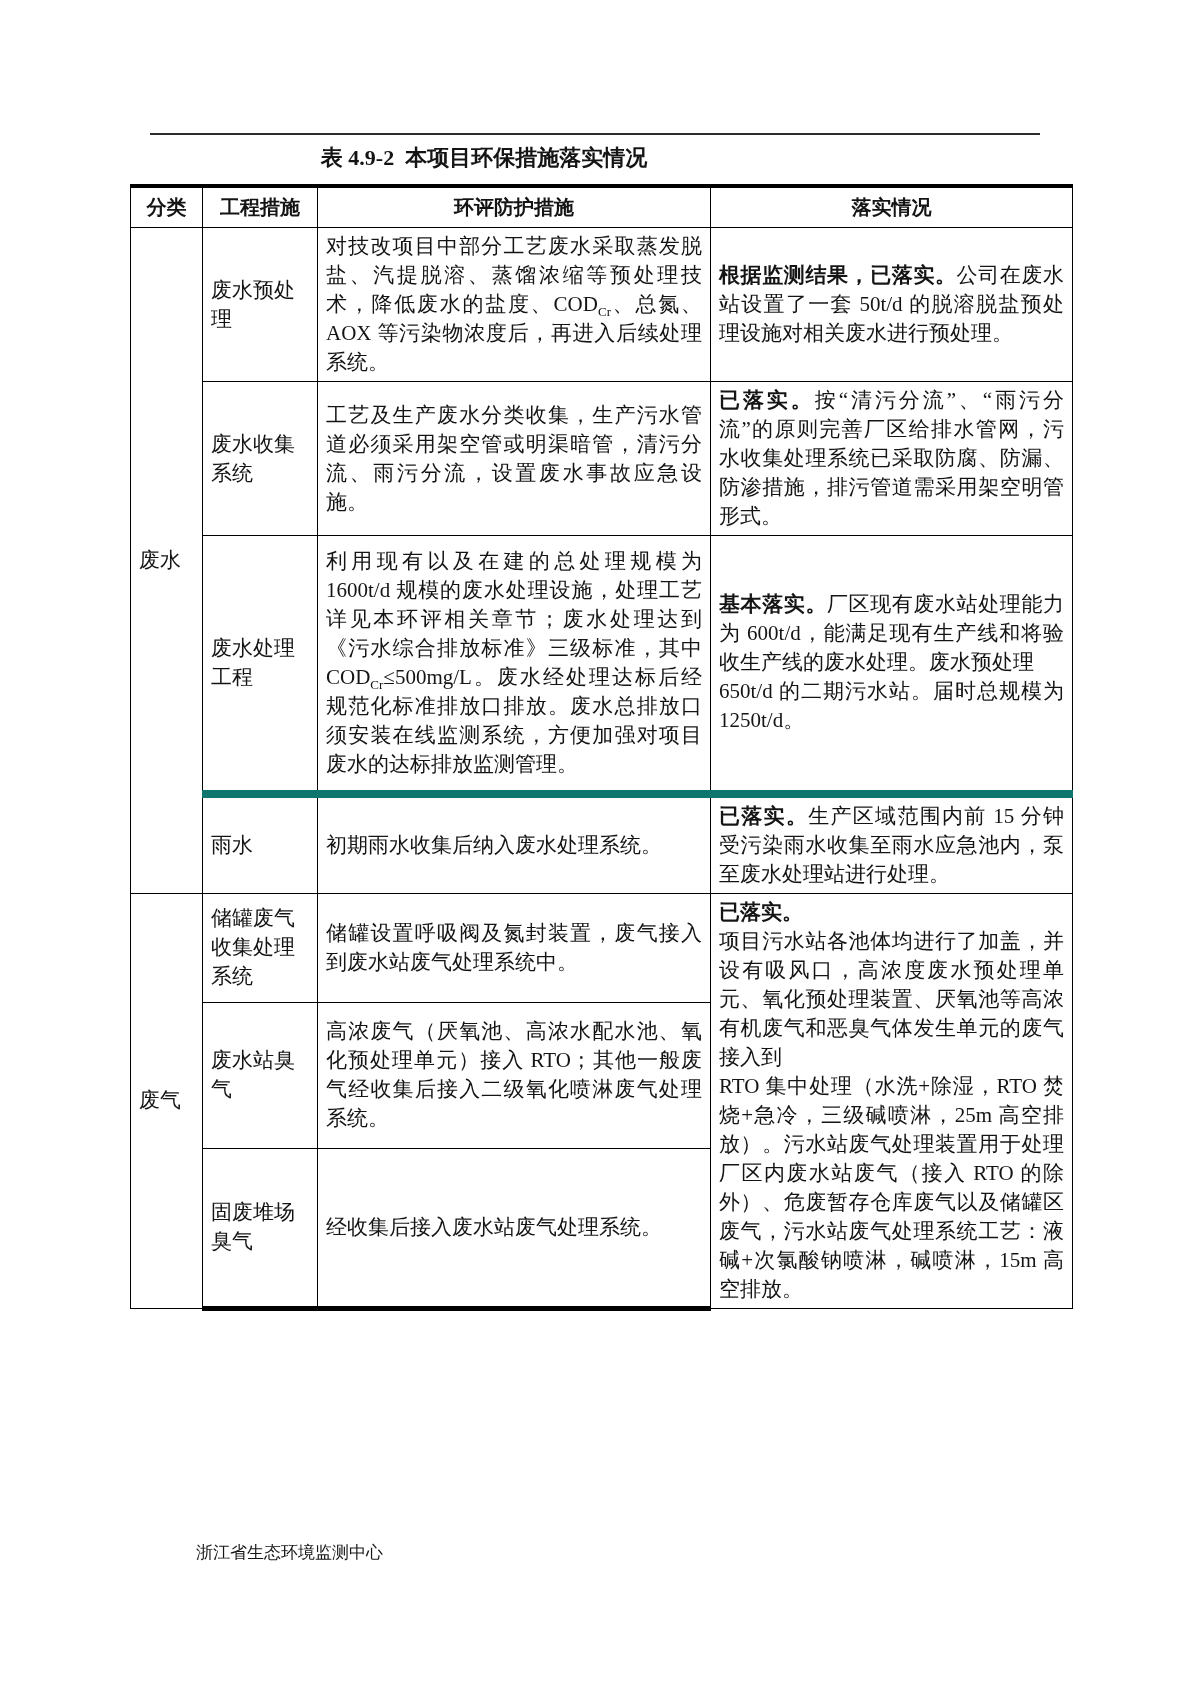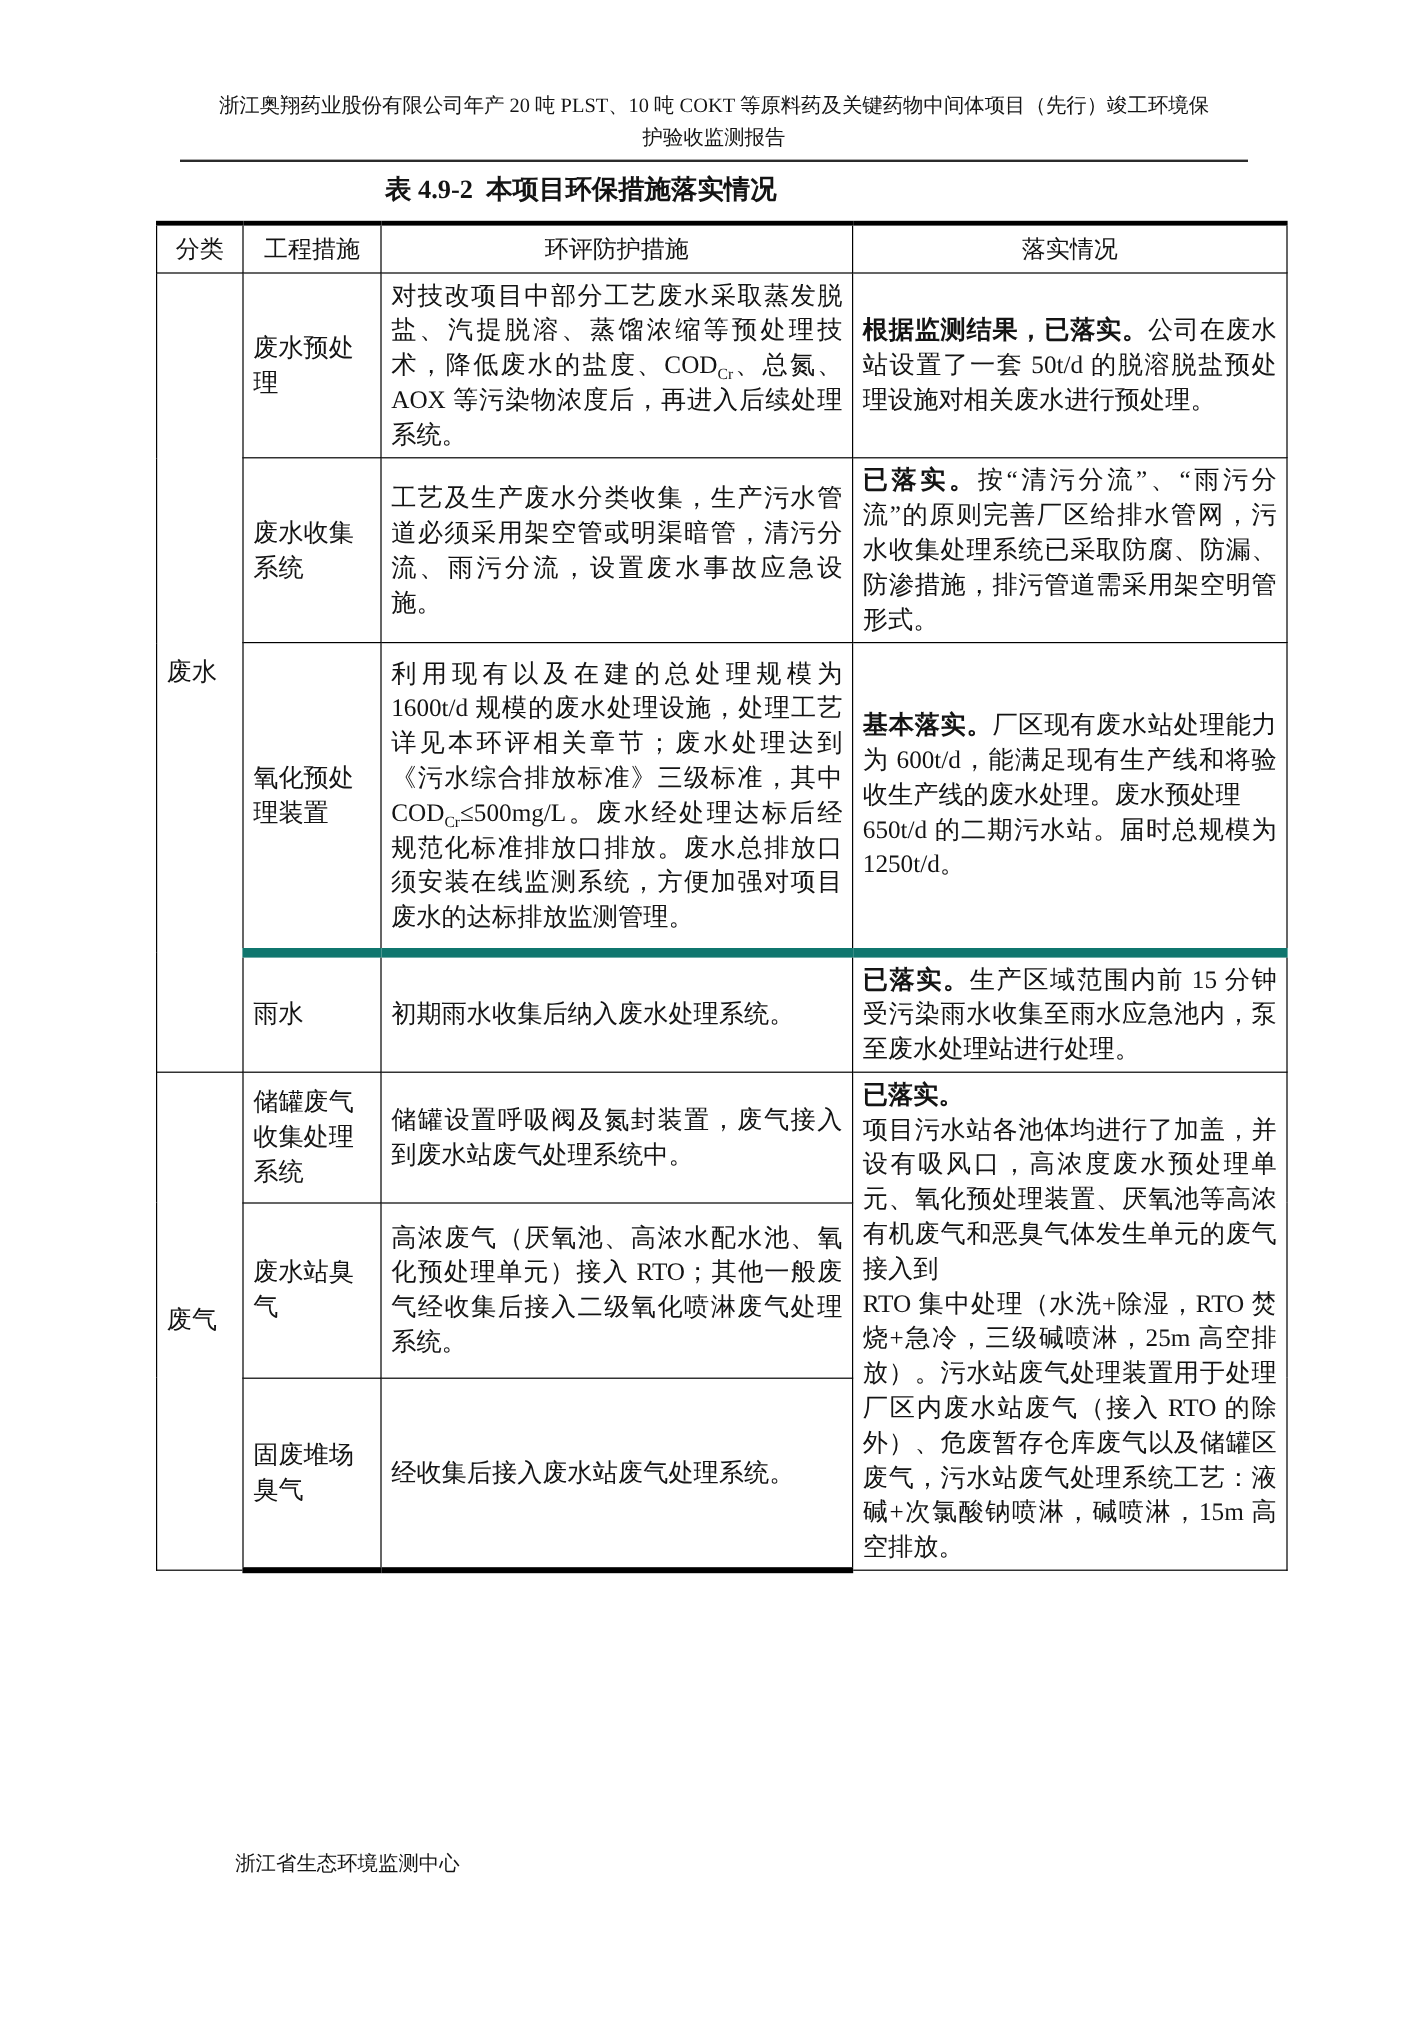--- a/index.html
+++ b/index.html
@@ -45,21 +45,21 @@
     width: 942px;
     border-collapse: collapse;
     table-layout: fixed;
     font-size: 21px;
   }
   table.measures th, table.measures td {
     border: 1px solid #000;
   }
   table.measures thead th {
     border-top: 4px solid #000;
-    font-weight: normal;
+    font-weight: bold;
     font-size: 20px;
     text-align: center;
     vertical-align: middle;
     padding: 6px 6px;
     height: 24px;
   }
   td.cat, td.measure {
     vertical-align: middle;
     padding: 4px 8px;
     line-height: 29px;
@@ -95,21 +95,20 @@
     width: 1130px;
     text-align: center;
     font-size: 17px;
   }
 </style>
 </head>
 <body>
 
 <div class="page">
 
-  <div class="doc-header">浙江奥翔药业股份有限公司年产 20 吨 PLST、10 吨 COKT 等原料药及关键药物中间体项目（先行）竣工环境保护验收监测报告</div>
   <div class="doc-header-rule"></div>
 
   <div class="table-title">表 4.9-2  本项目环保措施落实情况</div>
 
   <table class="measures">
     <colgroup>
       <col style="width:72px">
       <col style="width:115px">
       <col style="width:393px">
       <col style="width:362px">
@@ -128,21 +127,21 @@
         <td class="measure">废水预处理</td>
         <td class="text"><span>对技改项目中部分工艺废水采取蒸发脱盐、汽提脱溶、蒸馏浓缩等预处理技术，降低废水的盐度、COD</span><sub>Cr</sub><span>、总氮、AOX 等污染物浓度后，再进入后续处理系统。</span></td>
         <td class="text"><b>根据监测结果，已落实。</b><span>公司在废水站设置了一套 50t/d 的脱溶脱盐预处理设施对相关废水进行预处理。</span></td>
       </tr>
       <tr class="row-2">
         <td class="measure">废水收集系统</td>
         <td class="text"><span>工艺及生产废水分类收集，生产污水管道必须采用架空管或明渠暗管，清污分流、雨污分流，设置废水事故应急设施。</span></td>
         <td class="text"><b>已落实。</b><span>按“清污分流”、“雨污分流”的原则完善厂区给排水管网，污水收集处理系统已采取防腐、防漏、防渗措施，排污管道需采用架空明管形式。</span></td>
       </tr>
       <tr class="row-3">
-        <td class="measure">氧化预处理装置</td>
+        <td class="measure">废水处理工程</td>
         <td class="text"><span>利用现有以及在建的总处理规模为 1600t/d 规模的废水处理设施，处理工艺详见本环评相关章节；废水处理达到《污水综合排放标准》三级标准，其中 COD</span><sub>Cr</sub><span>≤500mg/L。废水经处理达标后经规范化标准排放口排放。废水总排放口须安装在线监测系统，方便加强对项目废水的达标排放监测管理。</span></td>
         <td class="text"><b>基本落实。</b><span>厂区现有废水站处理能力为 600t/d，能满足现有生产线和将验收生产线的废水处理。废水预处理
 650t/d 的二期污水站。届时总规模为 1250t/d。</span></td>
       </tr>
       <tr class="row-4 thick-gray-top">
         <td class="measure">雨水</td>
         <td class="text"><span>初期雨水收集后纳入废水处理系统。</span></td>
         <td class="text"><b>已落实。</b><span>生产区域范围内前 15 分钟受污染雨水收集至雨水应急池内，泵至废水处理站进行处理。</span></td>
       </tr>
       <tr class="row-5">

